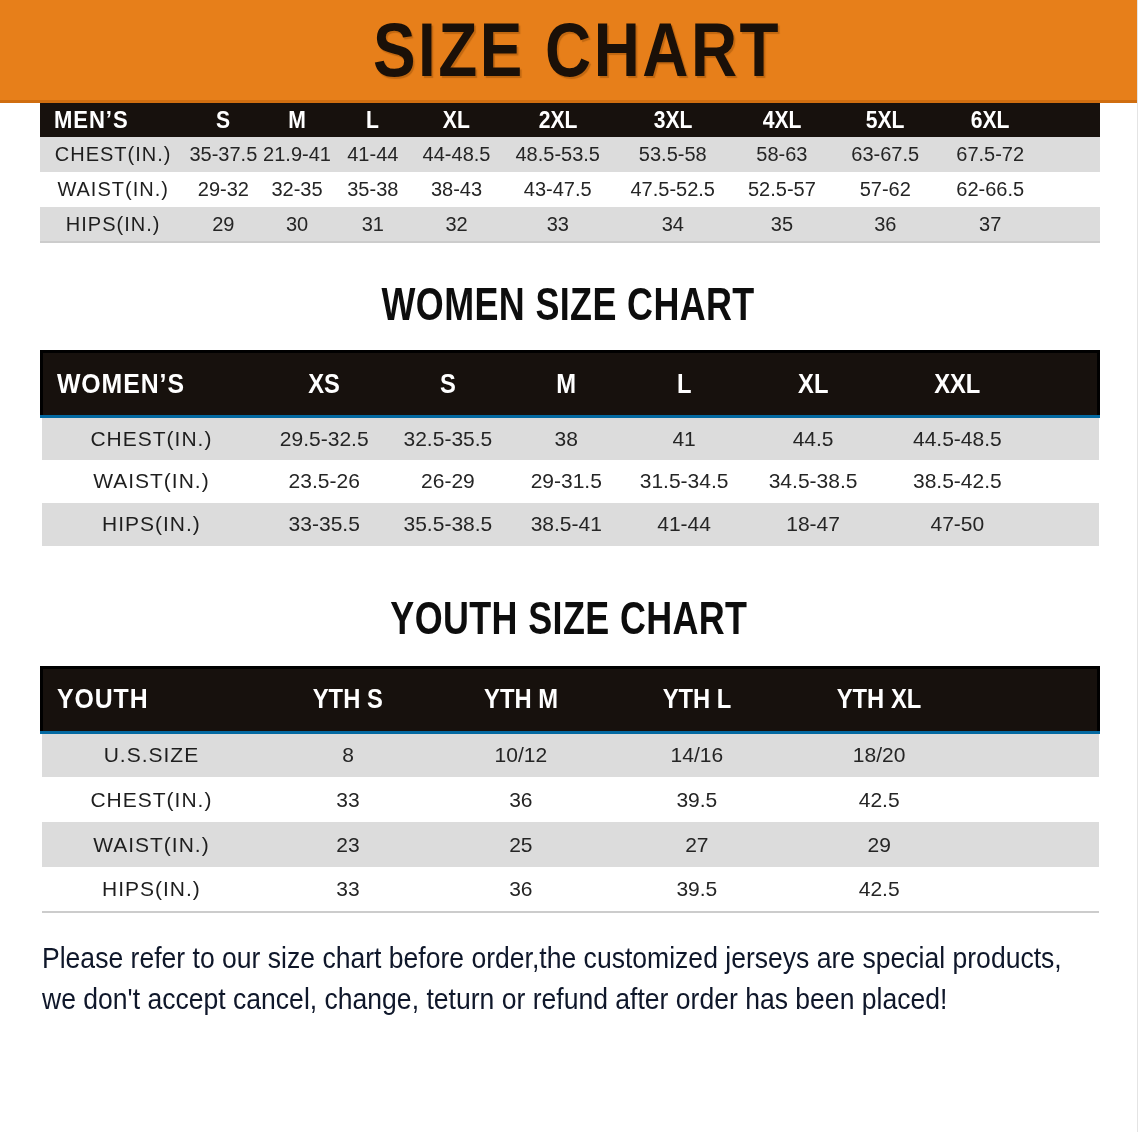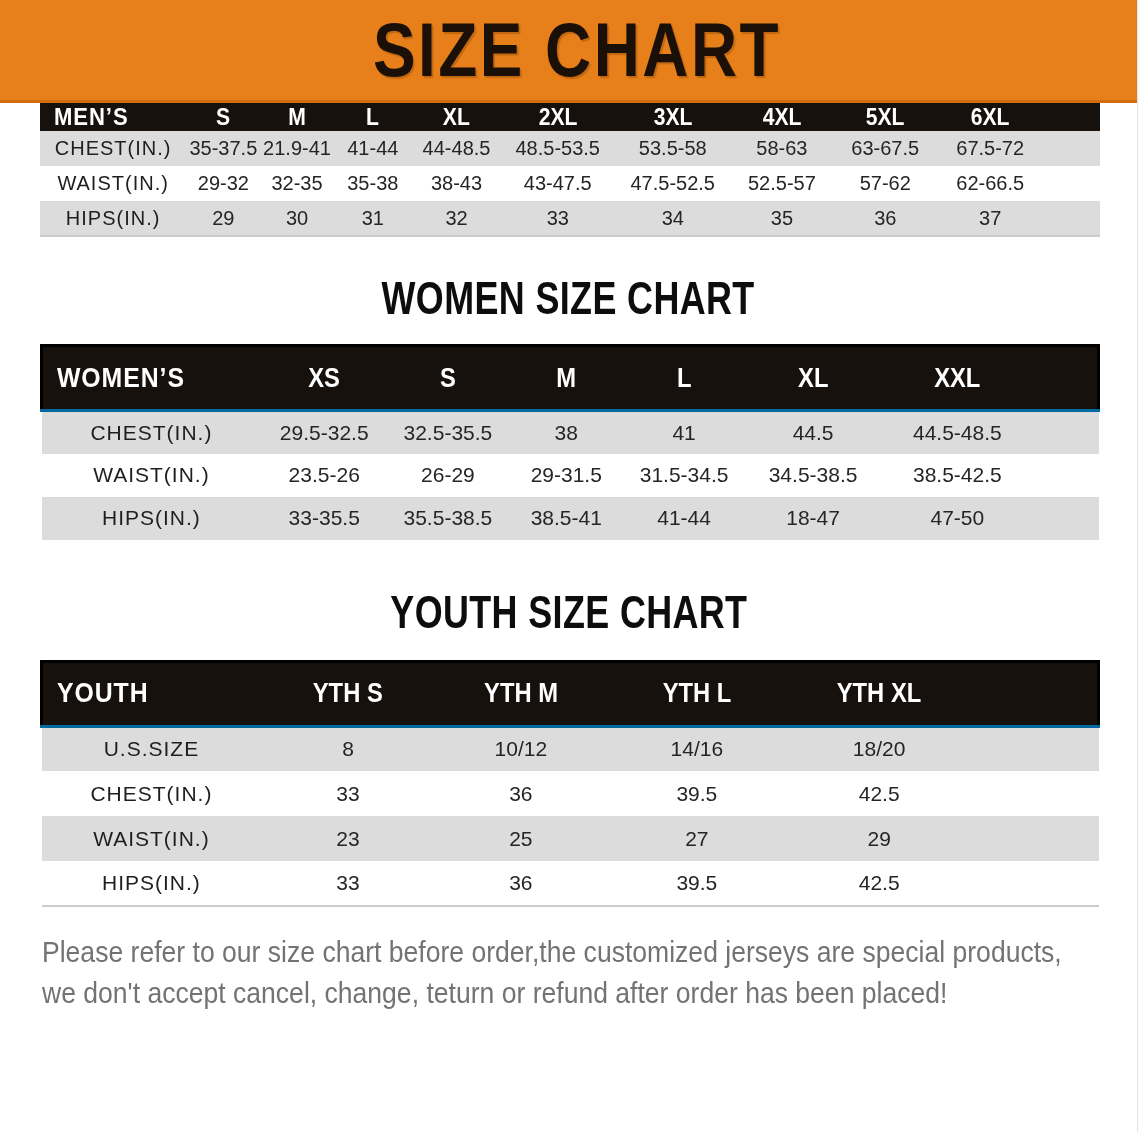--- a/index.html
+++ b/index.html
@@ -40,41 +40,41 @@
     border-collapse:collapse; table-layout:fixed;
   }
   .header-bar th {
     background:#17110D; color:#ffffff; font-weight:bold;
     text-align:center; vertical-align:middle; padding:0;
   }
   .group-label { text-align:left !important; padding-left:14px !important; }
   .cond  { display:inline-block; transform:scaleX(0.88); transform-origin:center; }
   .cond-l{ display:inline-block; transform:scaleX(0.92); transform-origin:left center; letter-spacing:1px; }
 
-  .s0 .header-bar th { height:28px; font-size:24px; }
+  .s0 .header-bar th { height:34px; font-size:24px; }
   .s0 .group-label   { font-size:29px; }
   .s1 .header-bar th, .s2 .header-bar th { height:65px; font-size:27px; border-top:3px solid #000; border-bottom:3px solid #0369a1; }
   .s1 .header-bar th:first-child, .s2 .header-bar th:first-child { border-left:3px solid #000; }
   .s1 .header-bar th:last-child,  .s2 .header-bar th:last-child  { border-right:3px solid #000; }
   .s1 .group-label, .s2 .group-label { font-size:31px; }
 
   tbody td {
     text-align:center; vertical-align:middle;
     font-size:20px; color:#252525; padding:0;
   }
   .s0 tbody tr { height:35px; }
   .s1 tbody tr { height:43px; }
   .s2 tbody tr { height:45px; }
   .s1 tbody td, .s2 tbody td { font-size:21px; }
   .row-label { letter-spacing:1px; color:#1e1e1e; }
   tr.striped td { background:#DCDCDC; }
   .s0 tbody tr:last-child td, .s2 tbody tr:last-child td { border-bottom:2px solid #cccccc; }
 
   
-  .disclaimer { margin:24px 0 0 42px; color:#737373; }
+  .disclaimer { margin:24px 0 0 42px; color:#0f172a; }
   .disclaimer .line {
     white-space:nowrap; font-size:30px; line-height:41px; font-weight:400;
     transform:scaleX(0.885); transform-origin:left center;
   }
 </style>
 </head>
 <body>
 
 <div class="page">
 

